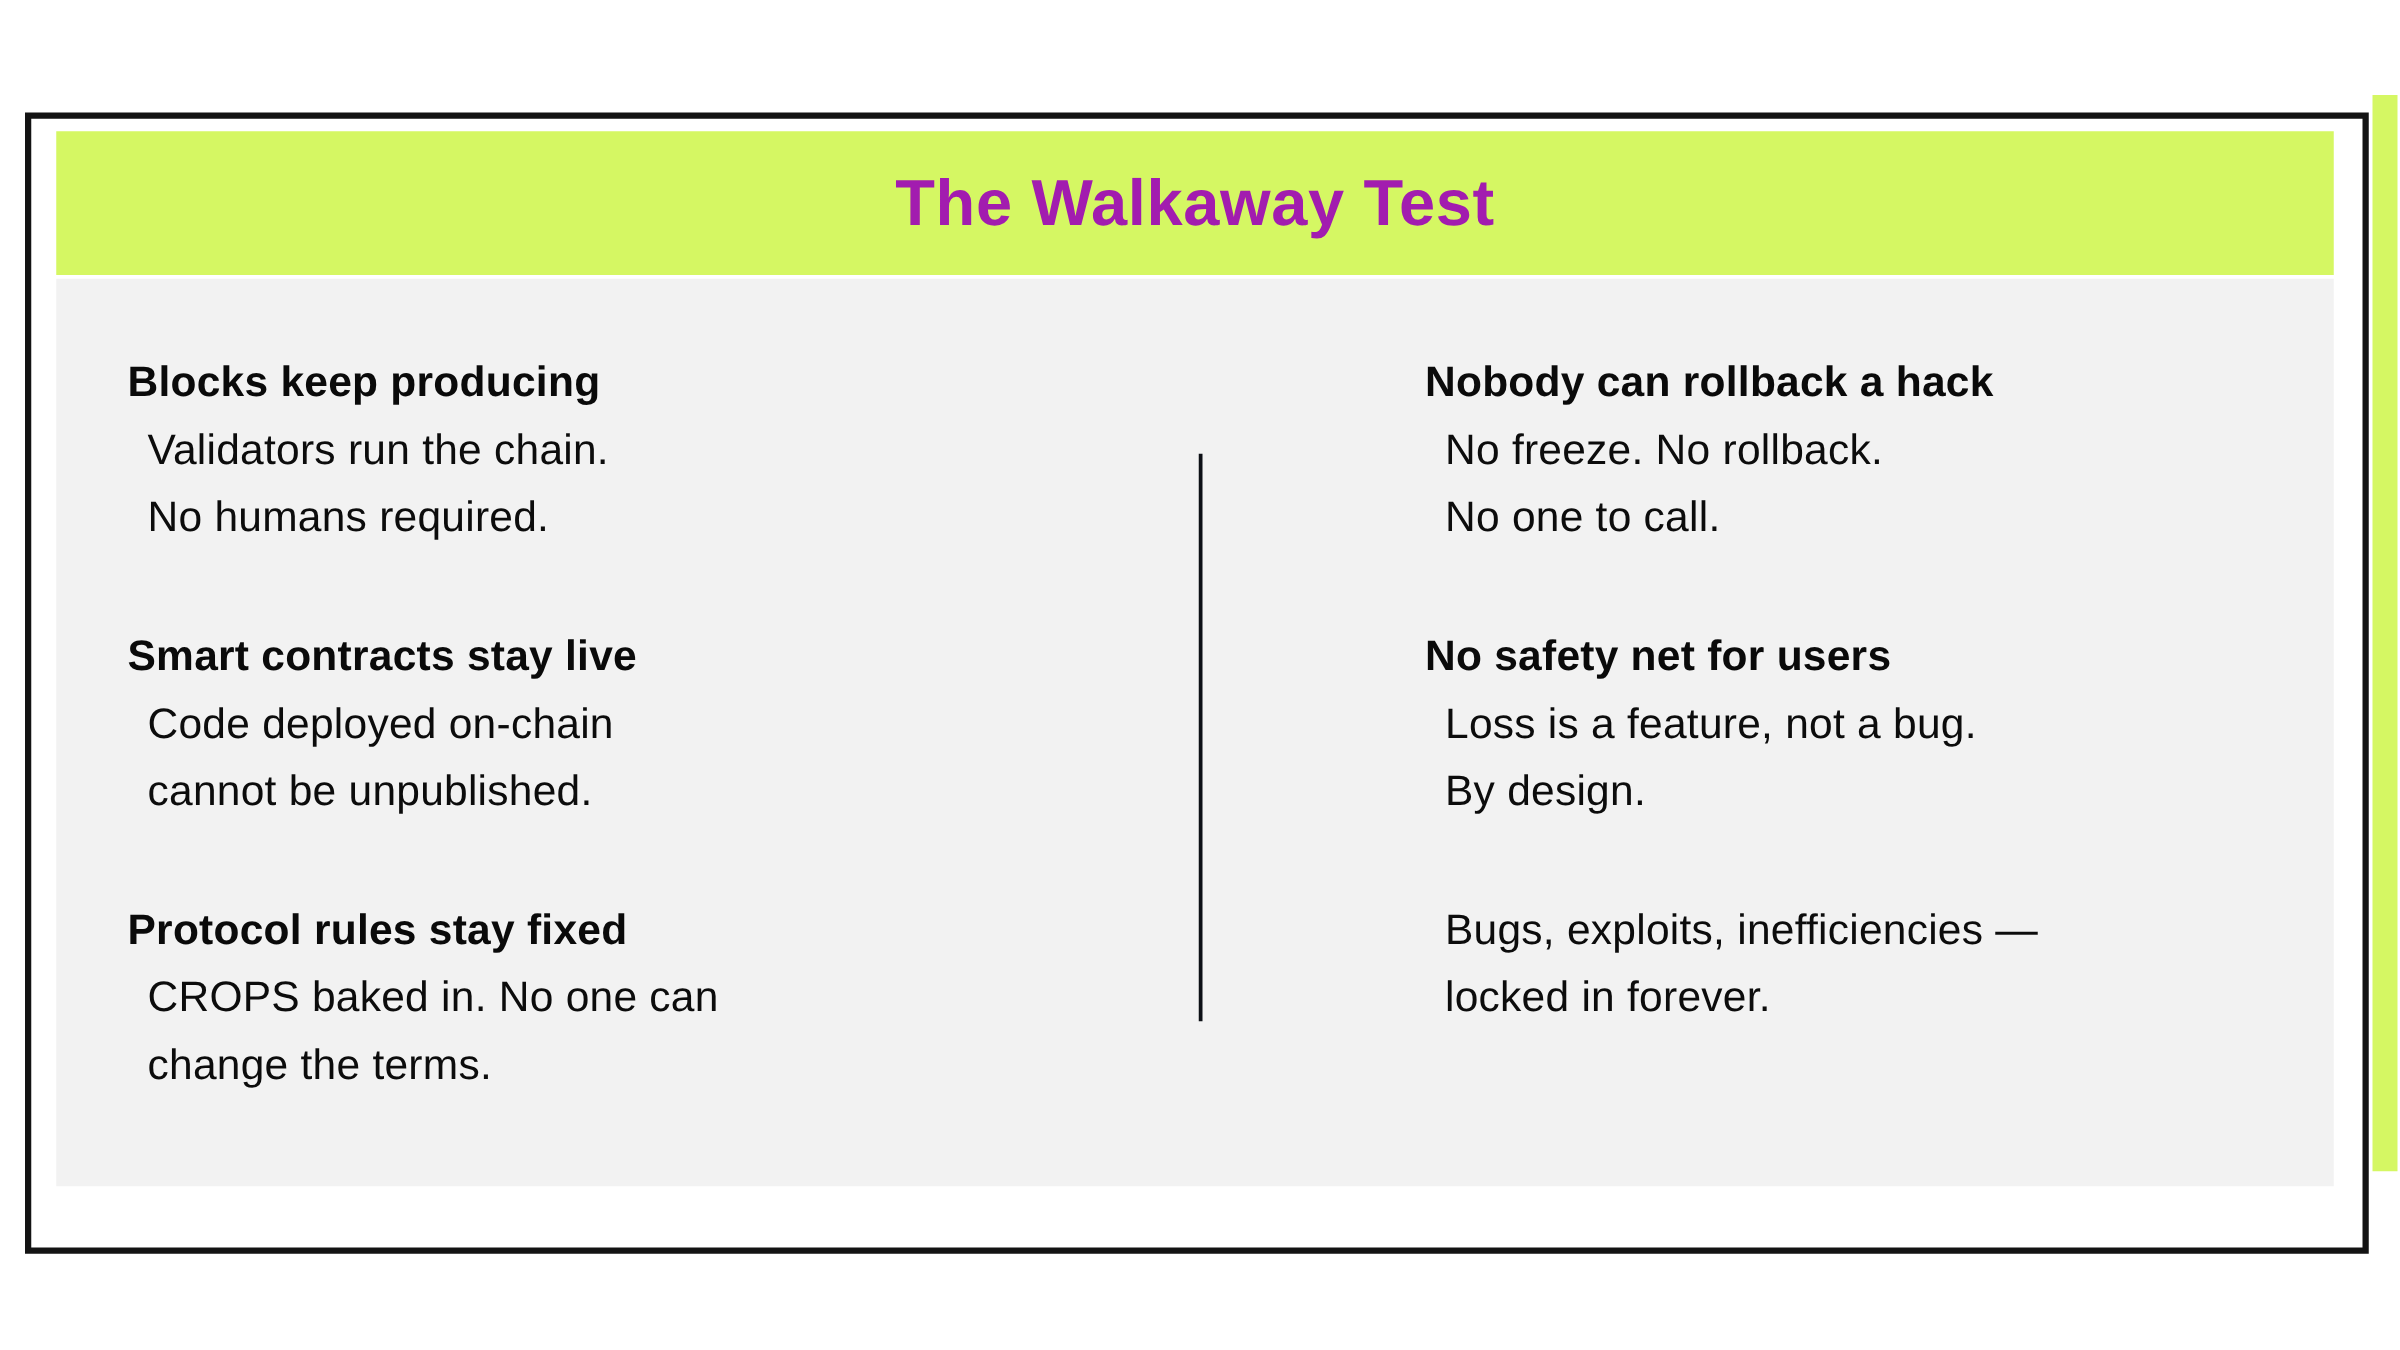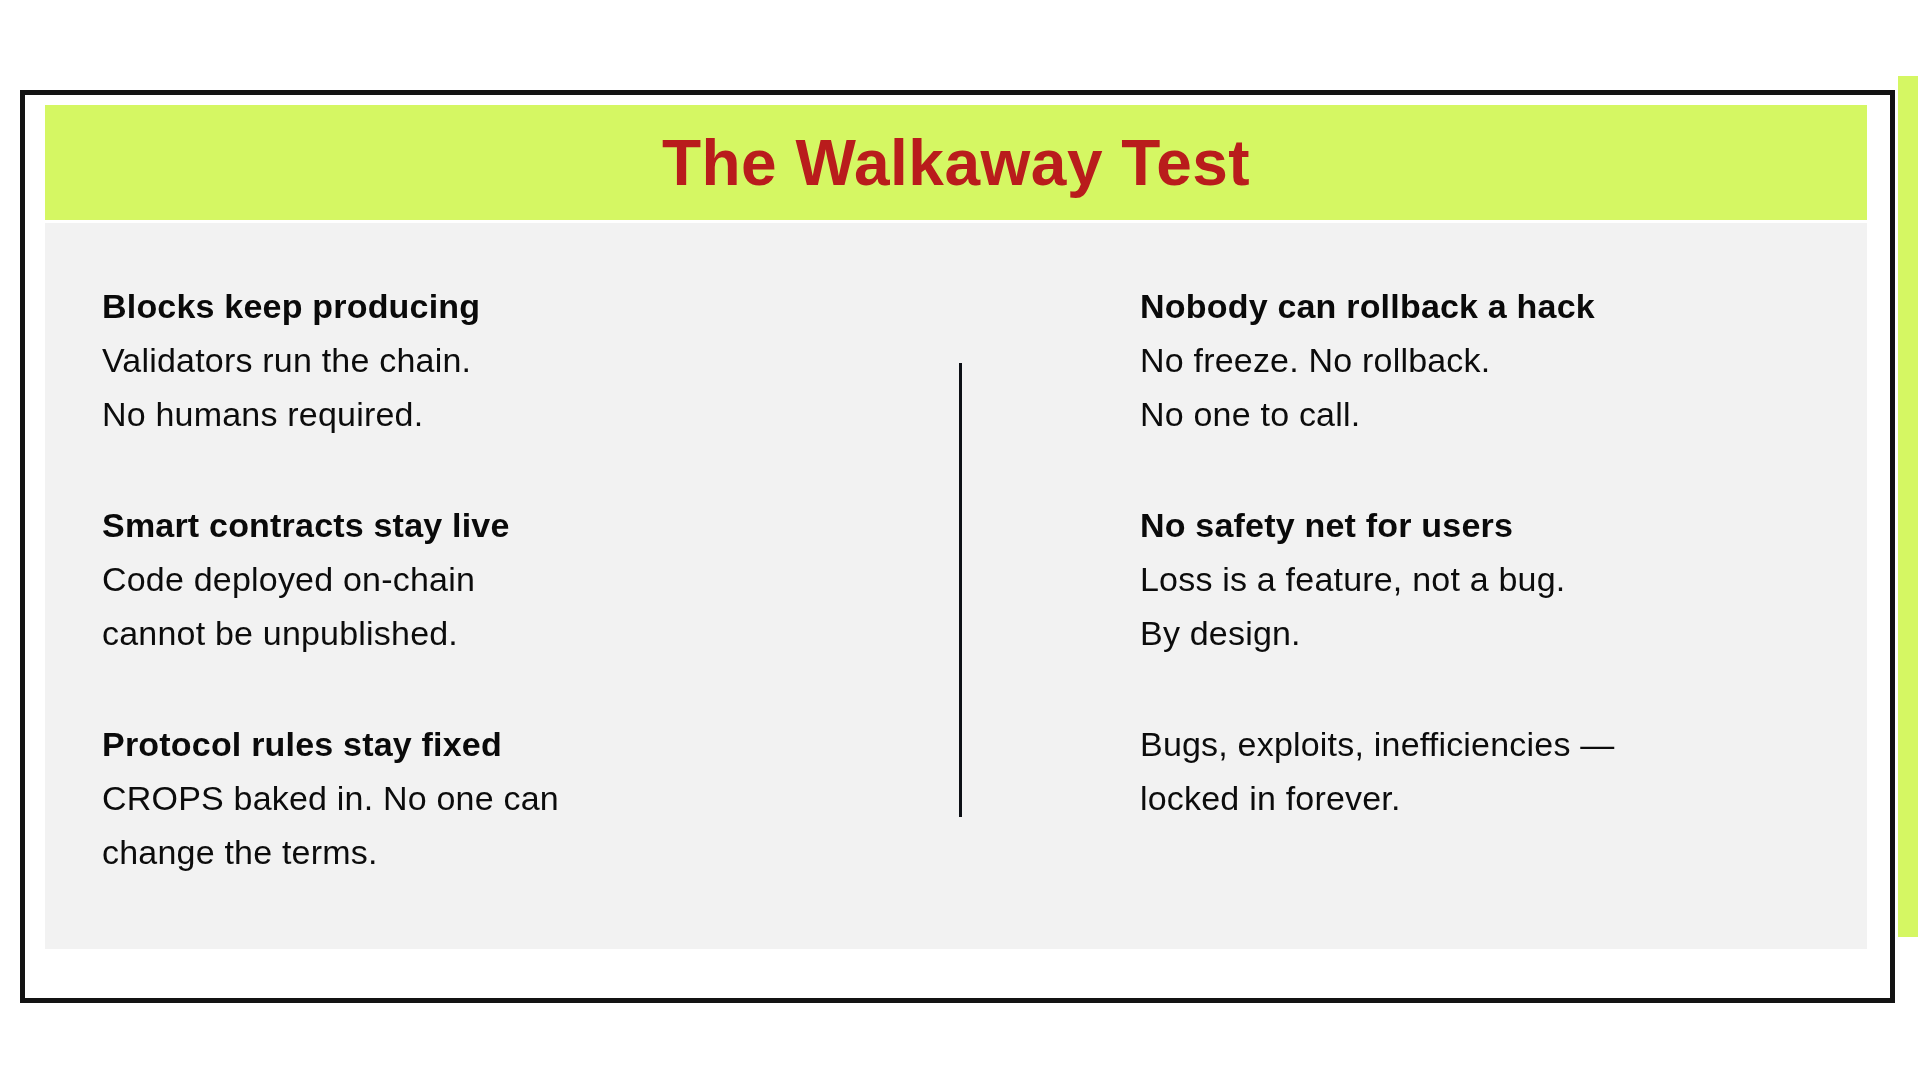--- a/index.html
+++ b/index.html
@@ -40,23 +40,23 @@
     left: 20px;
     top: 10px;
     width: 1822px;
     height: 115px;
     background: #d5f763;
     display: flex;
     align-items: center;
     justify-content: center;
   }
   .page-title {
-    font-size: 64px;
+    font-size: 52px;
     font-weight: 700;
-    color: #b91c1c;
+    color: #a21caf;
     letter-spacing: 0.5px;
     white-space: nowrap;
   }
   .content-panel {
     position: absolute;
     left: 20px;
     top: 128px;
     width: 1822px;
     height: 726px;
     background: #f2f2f2;
@@ -74,20 +74,21 @@
     color: #0c0c0c;
     letter-spacing: 0.2px;
   }
   .feature-item:last-child { margin-bottom: 0; }
   .item-heading {
     font-weight: 700;
     color: #0a0a0a;
   }
   .item-line {
     font-weight: 400;
+    margin-left: 16px;
   }
   .column-divider {
     position: absolute;
     left: 914px;
     top: 140px;
     width: 3px;
     height: 454px;
     background: #0d1016;
   }
 </style>

